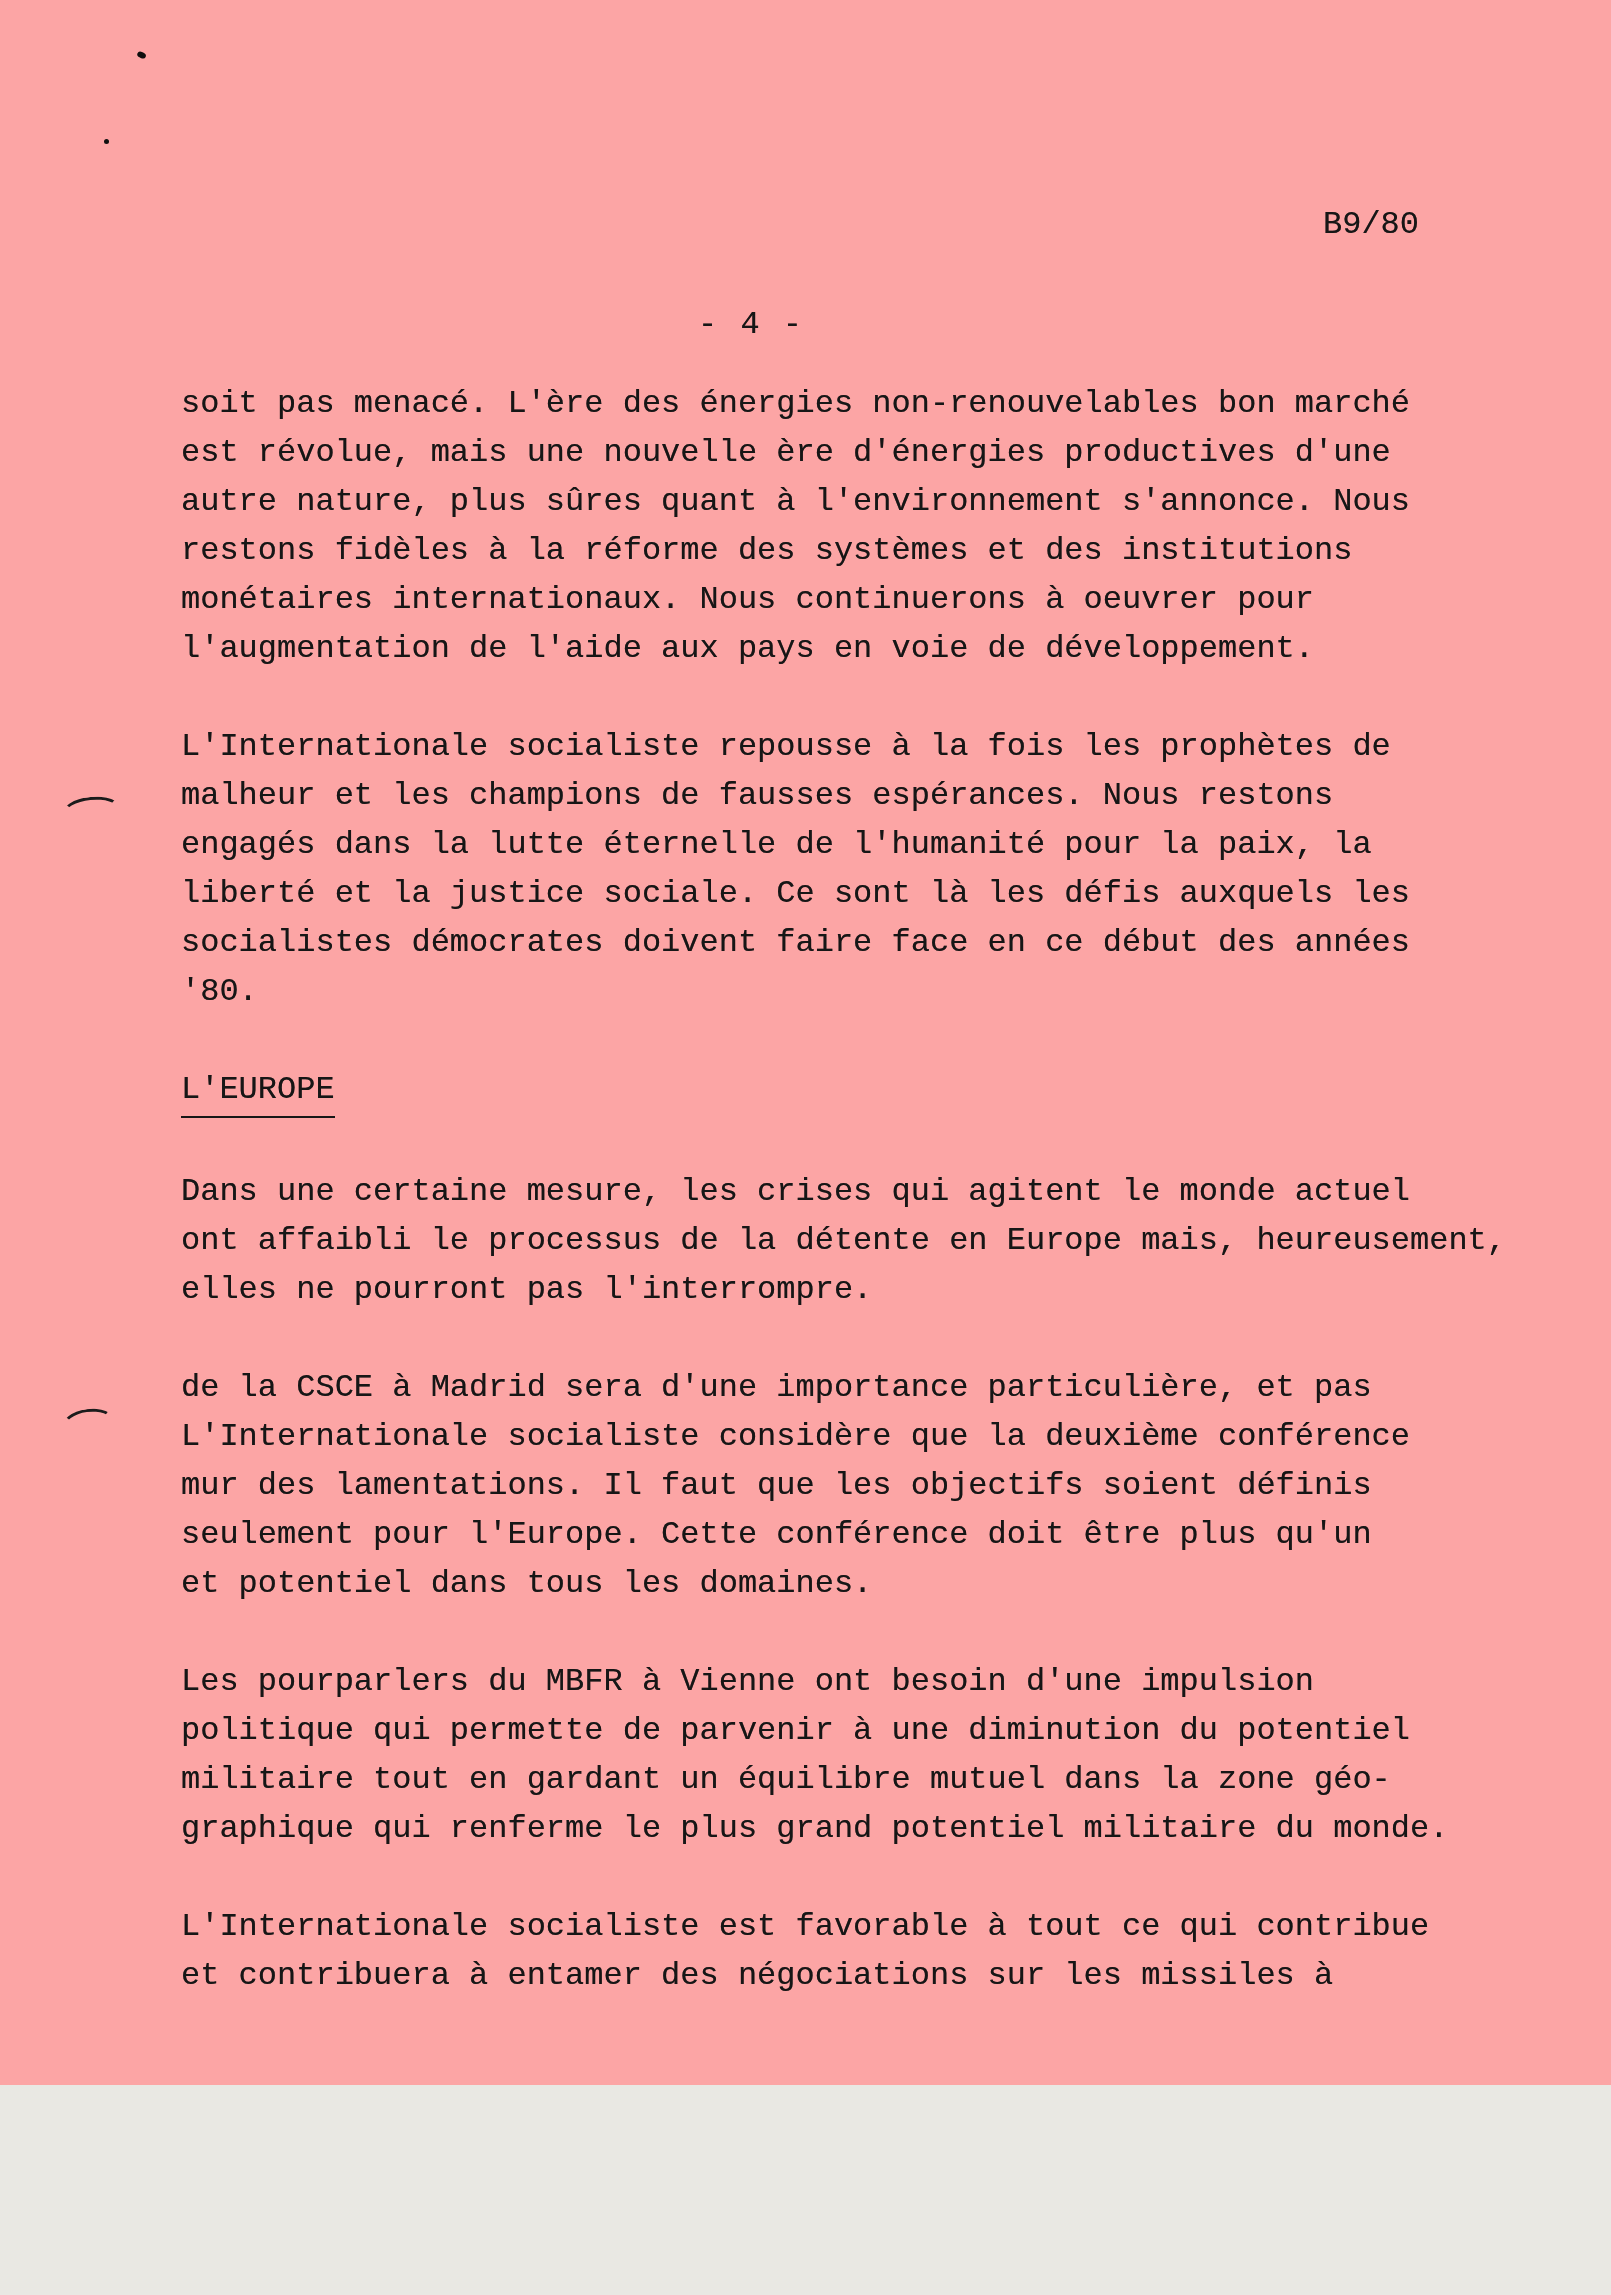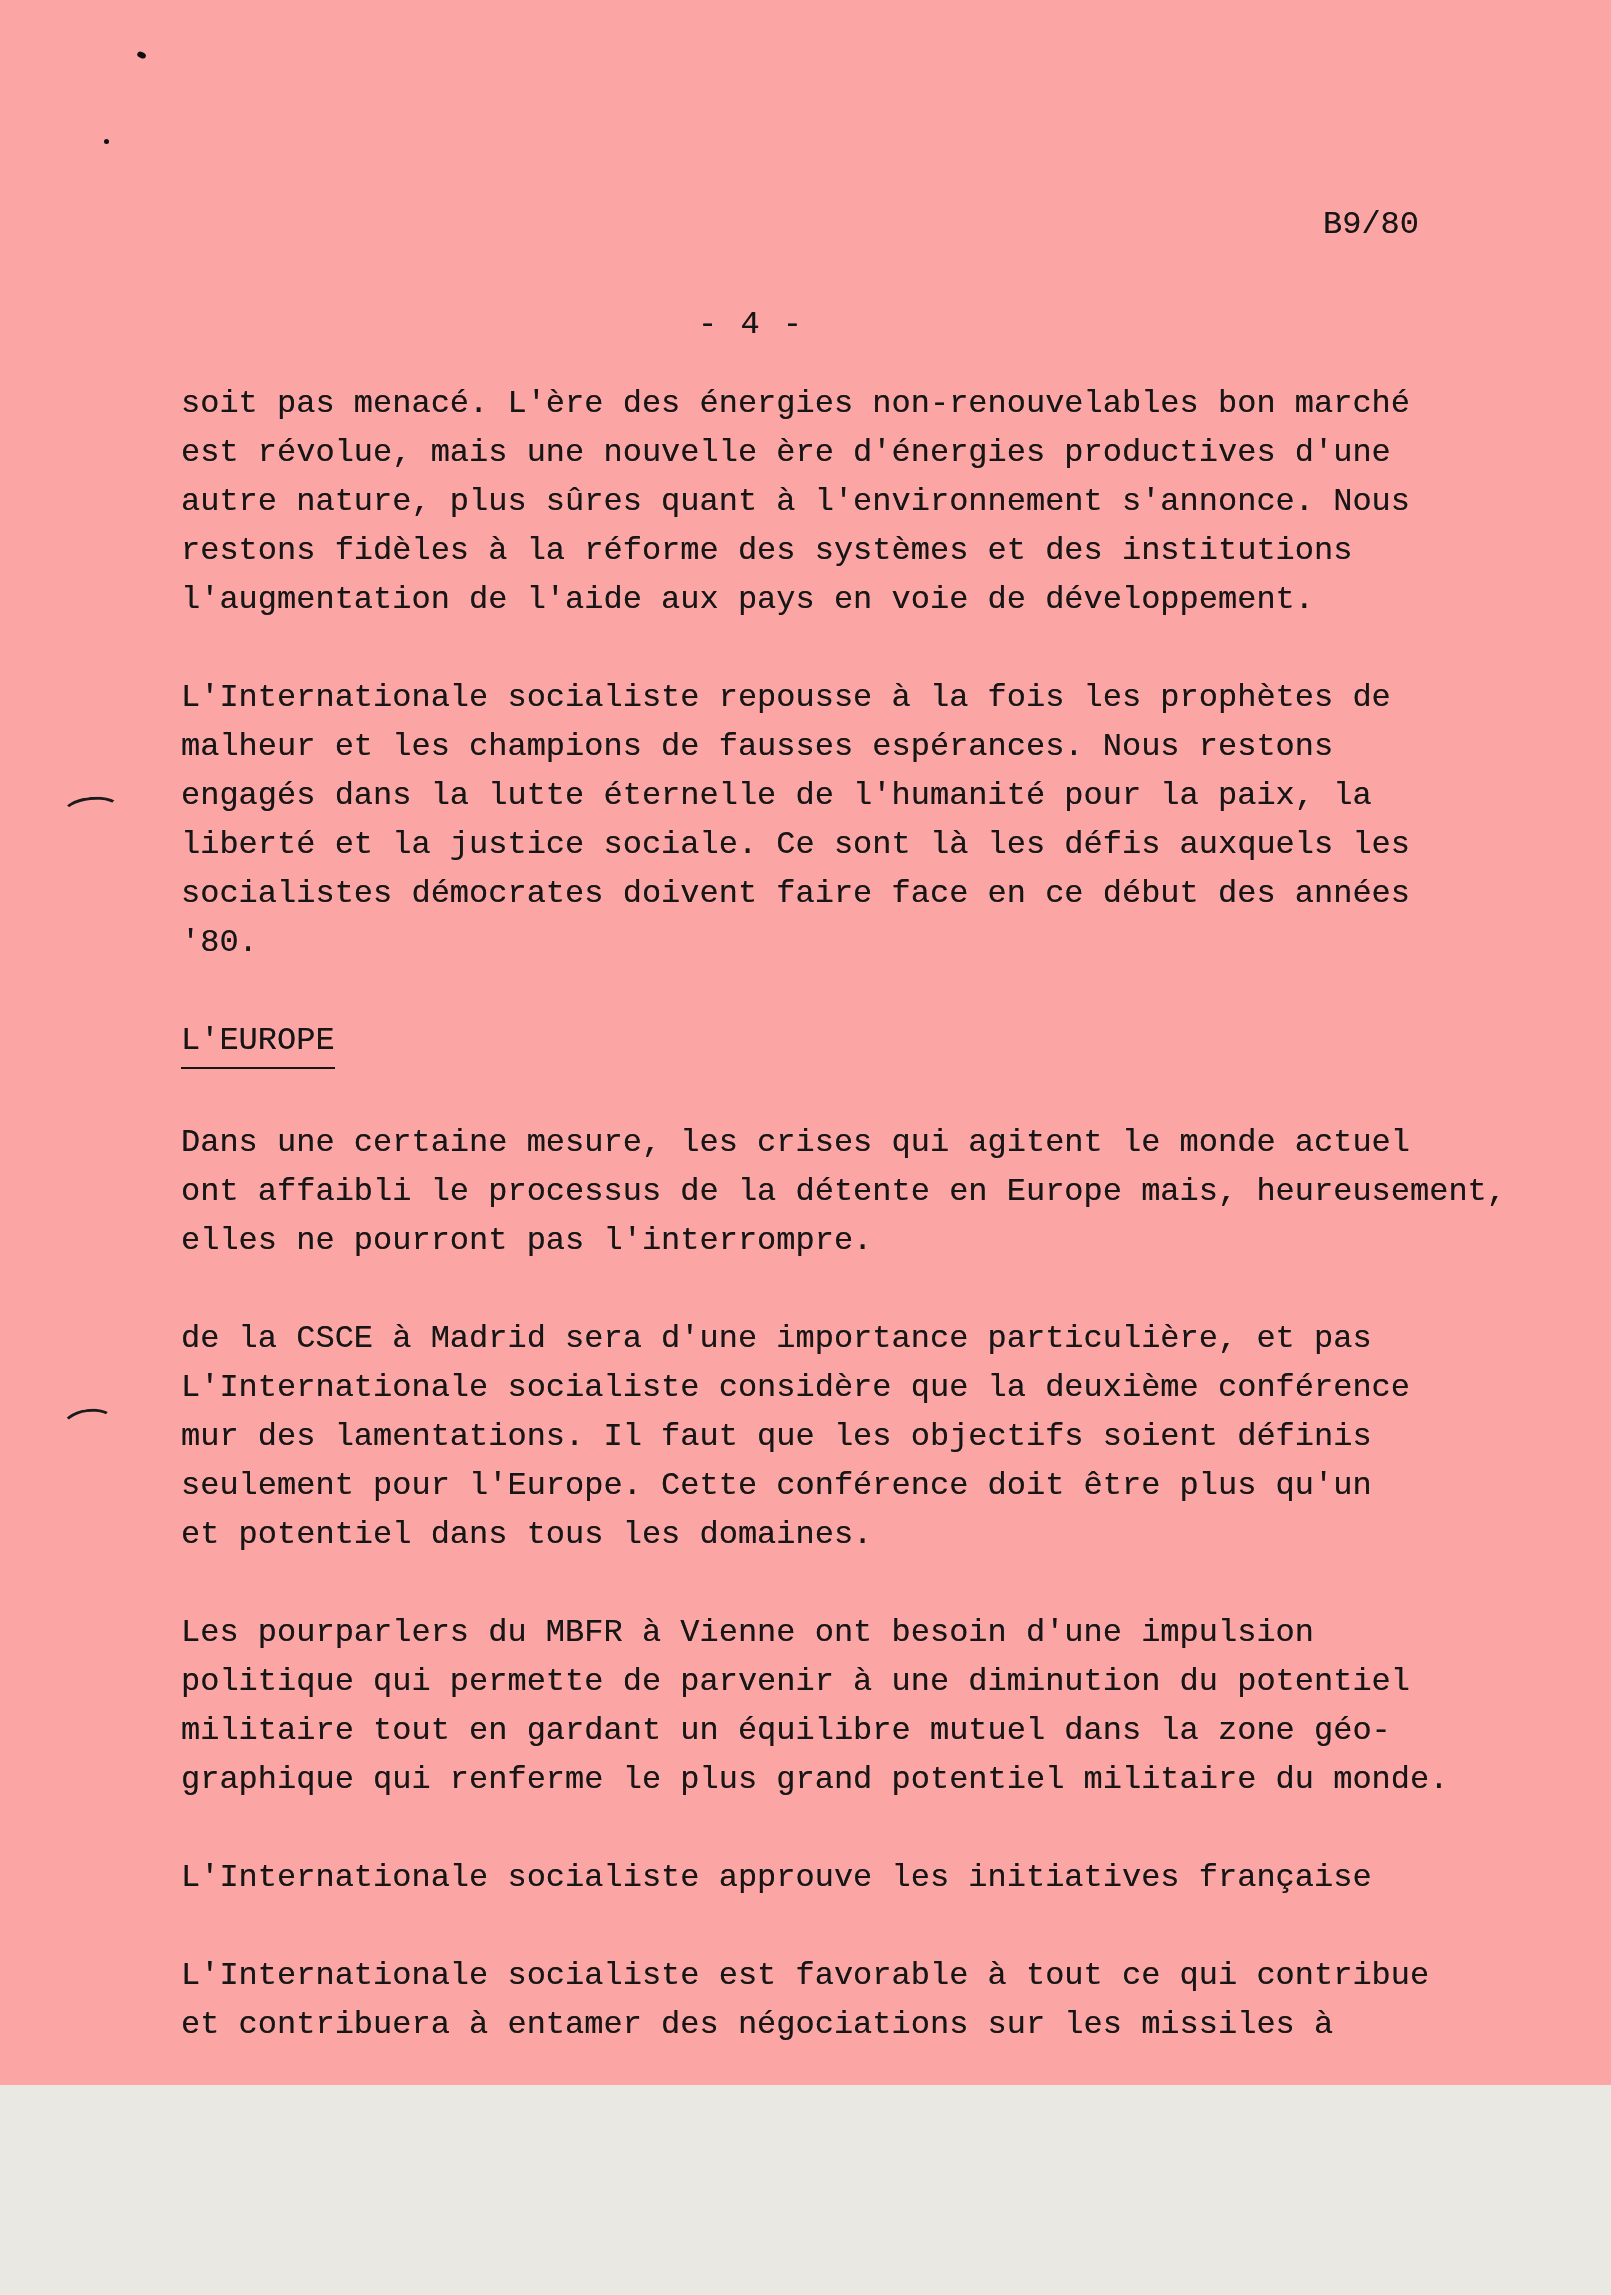--- a/index.html
+++ b/index.html
@@ -97,20 +97,21 @@
   <div class="ref">B9/80</div>
   <div class="page-num">- 4 -</div>
 
   <div class="text-col">
 
     <div class="para">
       <div class="line">soit pas menacé. L'ère des énergies non-renouvelables bon marché</div>
       <div class="line">est révolue, mais une nouvelle ère d'énergies productives d'une</div>
       <div class="line">autre nature, plus sûres quant à l'environnement s'annonce. Nous</div>
       <div class="line">restons fidèles à la réforme des systèmes et des institutions</div>
+      <div class="line">monétaires internationaux. Nous continuerons à oeuvrer pour</div>
       <div class="line">l'augmentation de l'aide aux pays en voie de développement.</div>
     </div>
 
     <div class="para">
       <div class="line">L'Internationale socialiste repousse à la fois les prophètes de</div>
       <div class="line">malheur et les champions de fausses espérances. Nous restons</div>
       <div class="line">engagés dans la lutte éternelle de l'humanité pour la paix, la</div>
       <div class="line">liberté et la justice sociale. Ce sont là les défis auxquels les</div>
       <div class="line">socialistes démocrates doivent faire face en ce début des années</div>
       <div class="line">'80.</div>
@@ -135,21 +136,20 @@
     </div>
 
     <div class="para">
       <div class="line">Les pourparlers du MBFR à Vienne ont besoin d'une impulsion</div>
       <div class="line">politique qui permette de parvenir à une diminution du potentiel</div>
       <div class="line">militaire tout en gardant un équilibre mutuel dans la zone géo-</div>
       <div class="line">graphique qui renferme le plus grand potentiel militaire du monde.</div>
     </div>
 
     <div class="para">
-      <div class="line">L'Internationale socialiste approuve les initiatives française</div>
     </div>
 
     <div class="para">
       <div class="line">L'Internationale socialiste est favorable à tout ce qui contribue</div>
       <div class="line">et contribuera à entamer des négociations sur les missiles à</div>
     </div>
 
   </div>
 </div>
 

